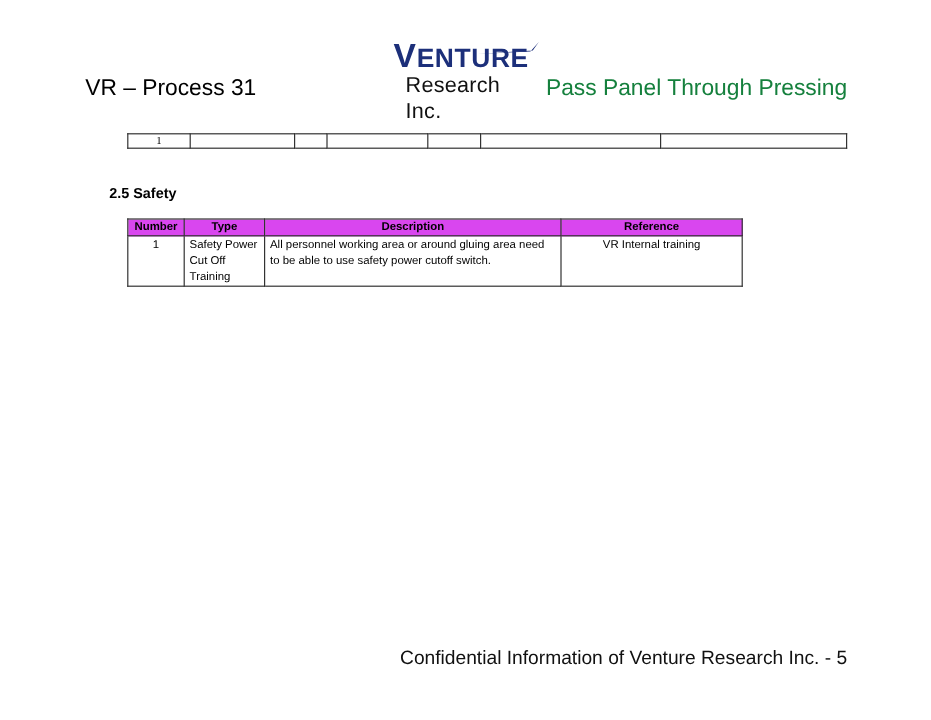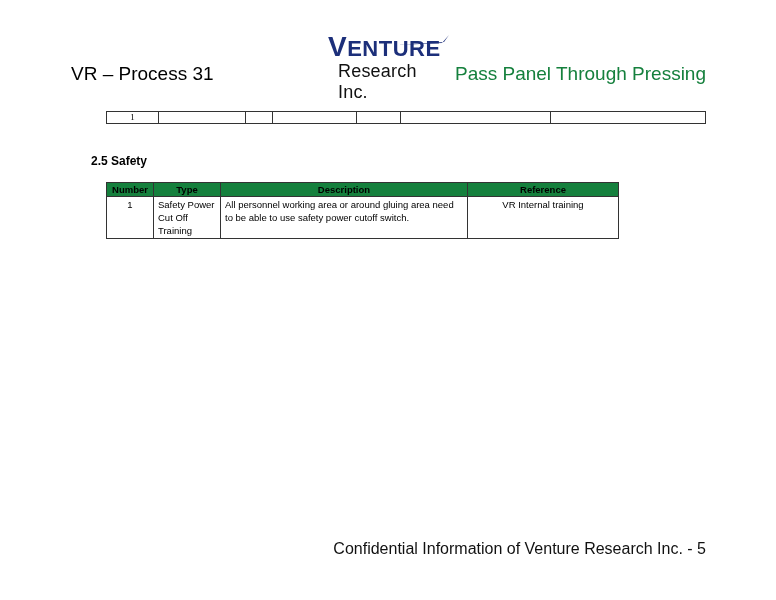--- a/index.html
+++ b/index.html
@@ -15,21 +15,21 @@
   .logo .venture .big { font-size: 28px; }
   .logo .swoosh { position: absolute; left: 70px; top: 0px; }
   .logo .research { position: absolute; left: 10px; top: 27px; font-weight: normal; font-size: 18px;
                     color: #111; letter-spacing: 0.2px; }
   table { border-collapse: collapse; position: absolute; }
   .top-table { left: 106px; top: 111px; width: 600px; }
   .top-table td { border: 1px solid #333; height: 11px; padding: 0; font-size: 9px;
                   text-align: center; font-family: "Liberation Serif", serif; line-height: 11px; }
   .section-title { position: absolute; left: 91px; top: 154px; font-weight: bold; font-size: 12px; }
   .safety-table { left: 106px; top: 182px; width: 513px; font-size: 9.5px; }
-  .safety-table th { background: #15803d; border: 1px solid #333; font-weight: bold;
+  .safety-table th { background: #d946ef; border: 1px solid #333; font-weight: bold;
                      padding: 1px 2px; height: 11px; line-height: 11px; text-align: center; }
   .safety-table td { border: 1px solid #333; vertical-align: top; padding: 1px 4px; line-height: 13px;
                      height: 37px; }
   .c-num { text-align: center; }
   .c-ref { text-align: center; margin-top: 21px; }
   .footer { position: absolute; right: 70px; top: 540px; font-size: 16px; color: #111; }
 </style>
 </head>
 <body>
 

